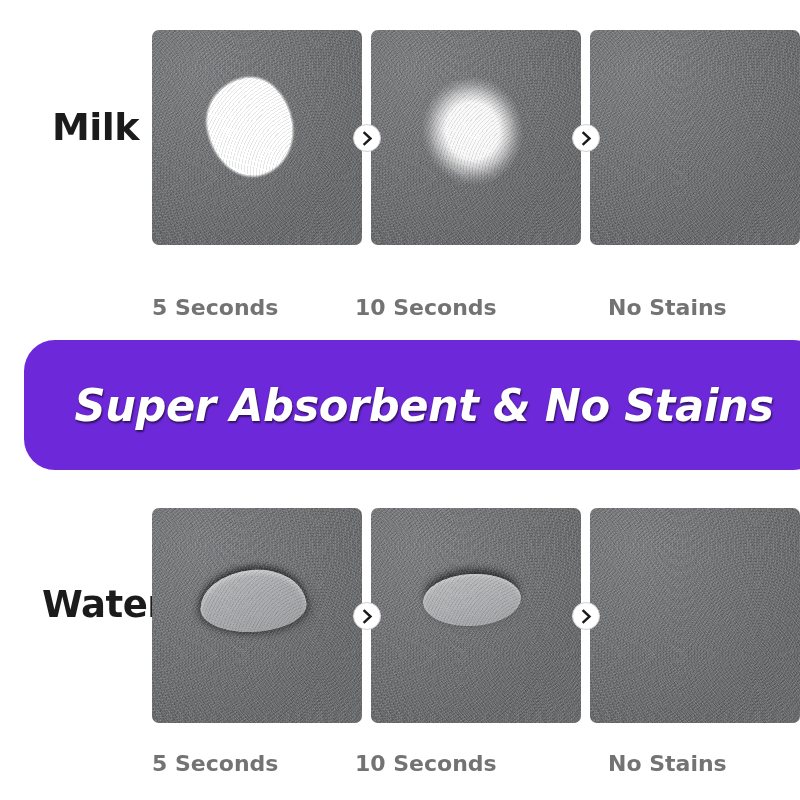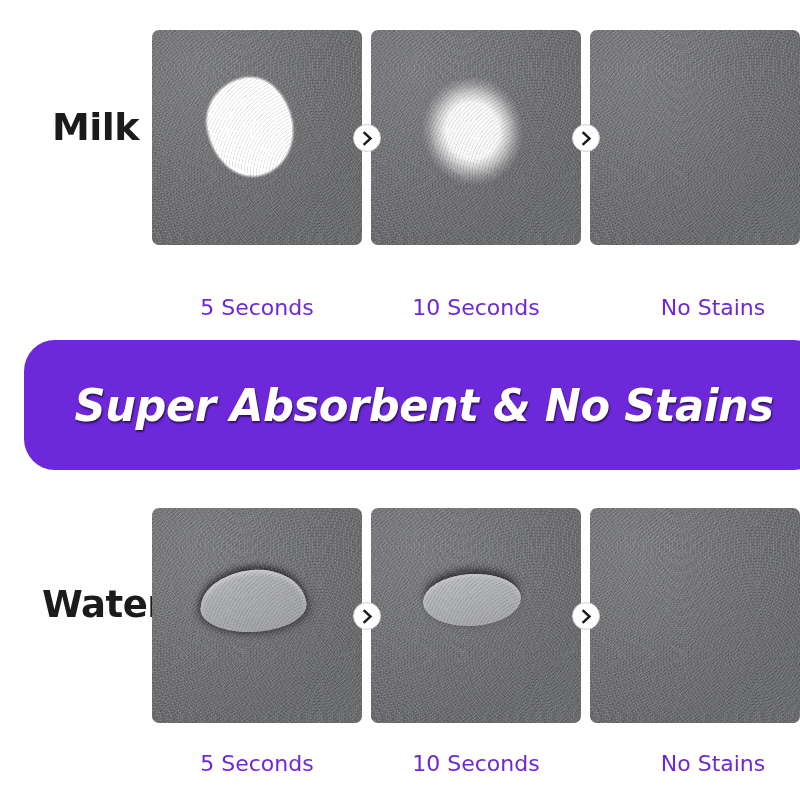--- a/index.html
+++ b/index.html
@@ -169,31 +169,31 @@
     z-index: 4;
   }
   .arrow-1 { left: 329px; }
   .arrow-2 { left: 548px; }
   .arrow-badge svg { display: block; }
 
   
   .caption {
     position: absolute;
     width: 210px;
-    text-align: center;
+    text-align: left;
     font-family: "DejaVu Sans", sans-serif;
     font-size: 22px;
-    font-weight: 400;
-    color: #6d28d9;
+    font-weight: 700;
+    color: #737373;
     white-space: nowrap;
   }
   .row-milk  .caption { top: 265px; }
   .row-water .caption { top: 243px; }
   .cap-1 { left: 128px; }
-  .cap-2 { left: 347px; }
+  .cap-2 { left: 331px; }
   .cap-3 { left: 584px; }
 
   
   .banner {
     position: absolute;
     left: 0;
     top: 340px;
     width: 800px;
     height: 130px;
     background: #6d28d9;

